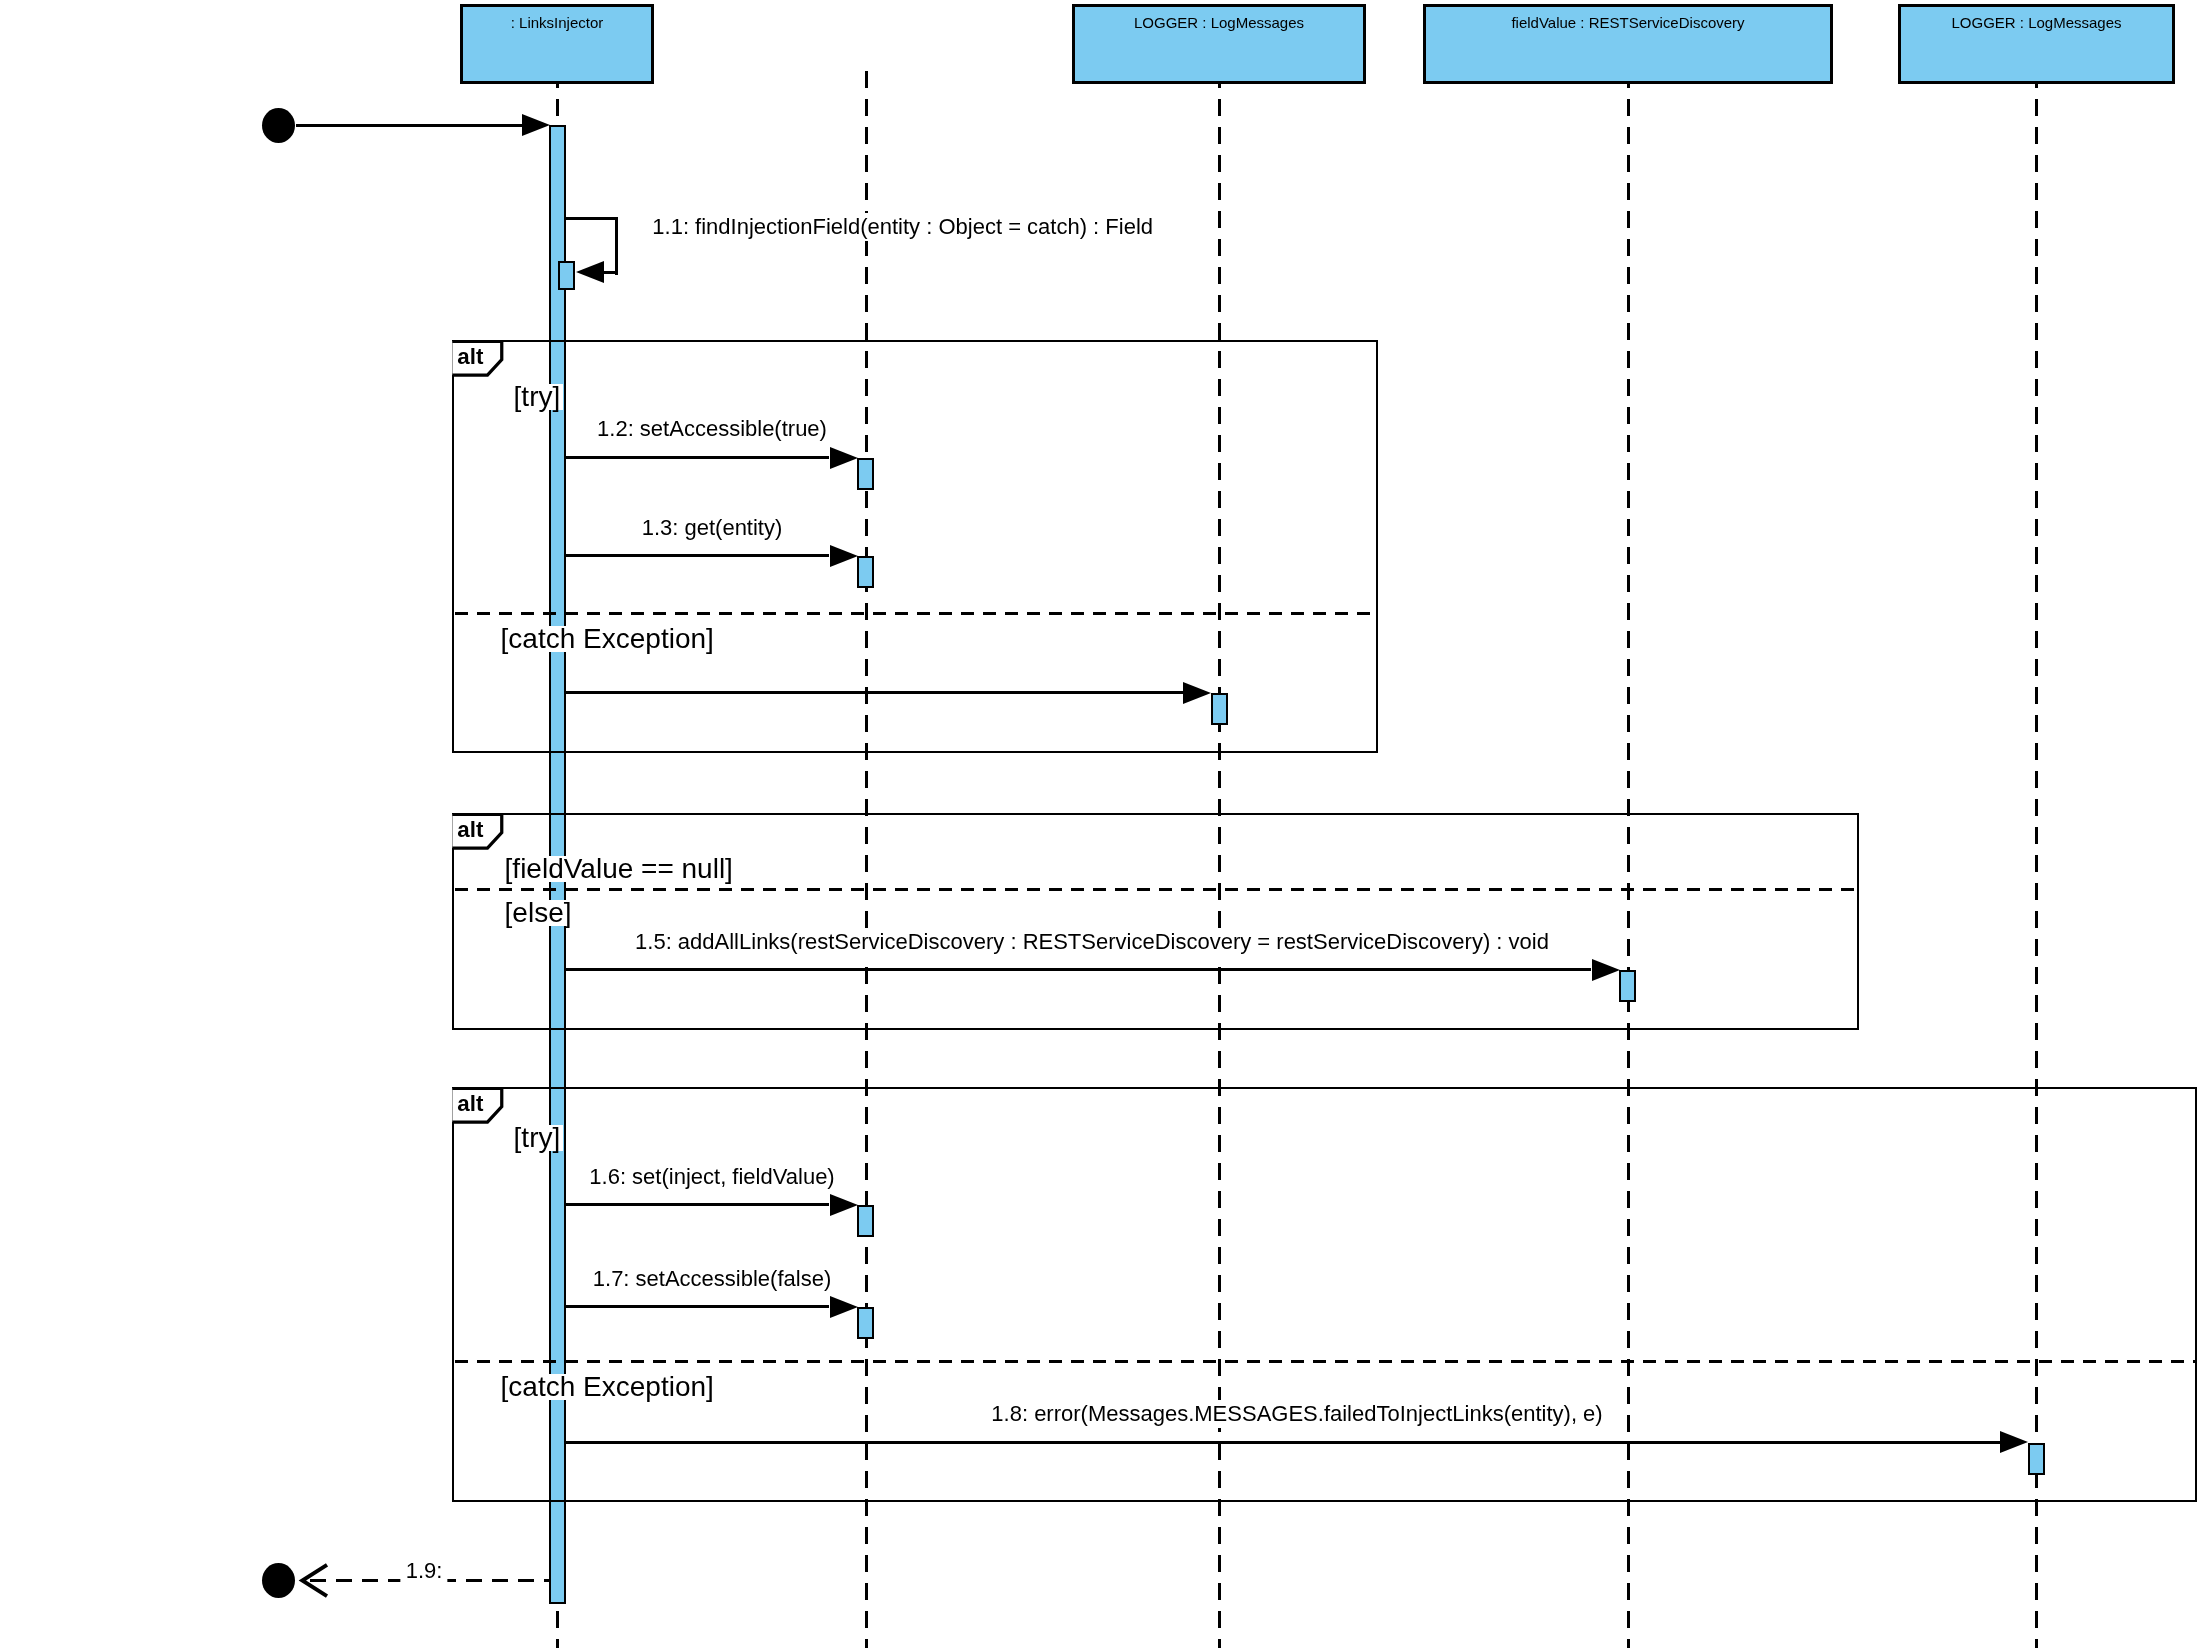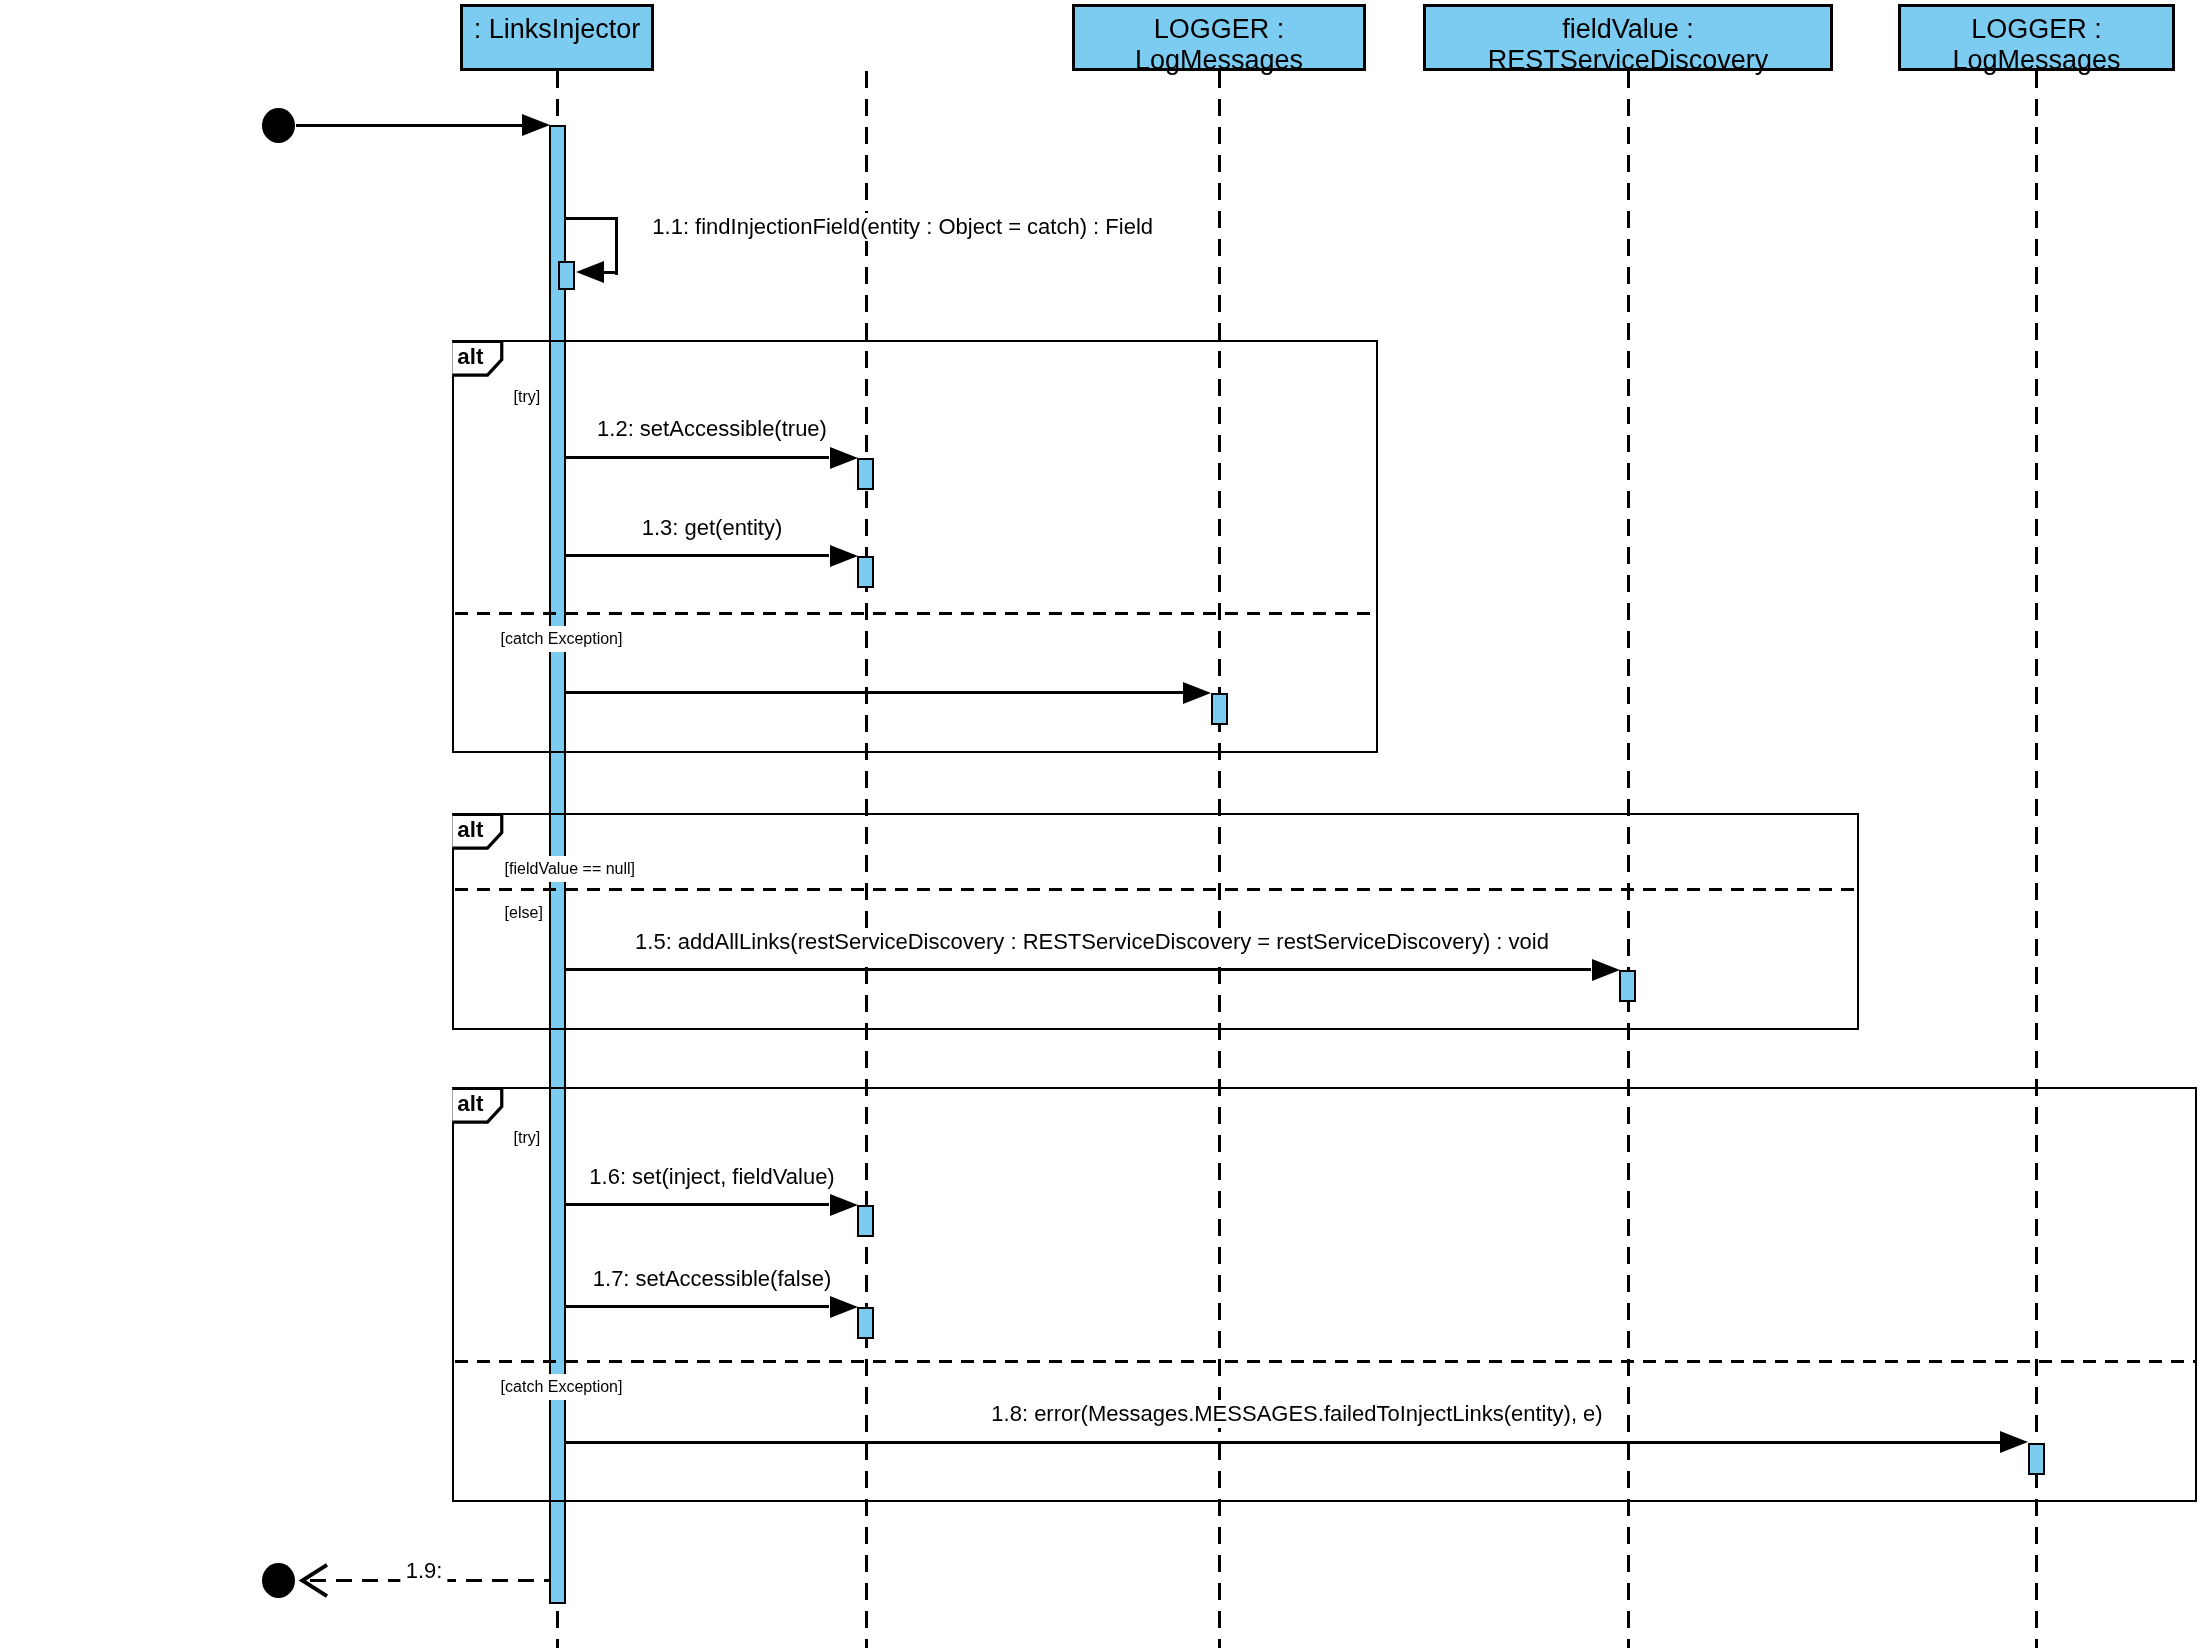--- a/index.html
+++ b/index.html
@@ -4,38 +4,38 @@
 <style>
   html,body{margin:0;padding:0;background:#fff;}
   .canvas{position:relative;width:2205px;height:1651px;background:#ffffff;
           font-family:"Liberation Sans",sans-serif;color:#000;overflow:hidden;}
 
   
   .life{position:absolute;top:71px;height:1577px;width:2.6px;z-index:1;
         background:repeating-linear-gradient(180deg,#000 0 17px,transparent 17px 28px);}
 
   
-  .head{position:absolute;top:4px;height:67px;background:#7CCBF1;border:3.3px solid #000;
-        box-sizing:border-box;z-index:2;text-align:center;font-size:27px;padding-top:6.6px;}
+  .head{position:absolute;top:4px;height:80px;background:#7CCBF1;border:3.3px solid #000;
+        box-sizing:border-box;z-index:2;text-align:center;font-size:15px;padding-top:6.6px;}
 
   
   .act{position:absolute;width:17px;background:#7CCBF1;border:2px solid #000;
        box-sizing:border-box;z-index:2;}
 
   
   .frame{position:absolute;border:2.6px solid #000;box-sizing:border-box;z-index:3;background:transparent;}
   .op{position:absolute;z-index:5;width:54px;height:39px;}
   .op .op-label{position:absolute;left:5.3px;top:4px;font-weight:bold;font-size:22.3px;}
 
   
   .divider{position:absolute;height:3.3px;z-index:3;
            background:repeating-linear-gradient(90deg,#000 0 13px,transparent 13px 22px);}
 
   
-  .guard{position:absolute;background:#fff;font-size:16px;line-height:26px;z-index:4;
+  .guard{position:absolute;background:#fff;font-size:28px;line-height:26px;z-index:4;
          padding:0 2.6px;white-space:nowrap;}
 
   
   .mline{position:absolute;height:3.3px;background:#000;z-index:4;}
   .mline.dash{background:repeating-linear-gradient(90deg,#000 0 16px,transparent 16px 26px);}
   .vline{position:absolute;width:2.6px;background:#000;z-index:4;}
   .hline{position:absolute;height:2.6px;background:#000;z-index:4;}
   .ah-r{position:absolute;width:0;height:0;border-top:11.2px solid transparent;
         border-bottom:11.2px solid transparent;border-left:28px solid #000;z-index:5;}
   .ah-l{position:absolute;width:0;height:0;border-top:11.2px solid transparent;

